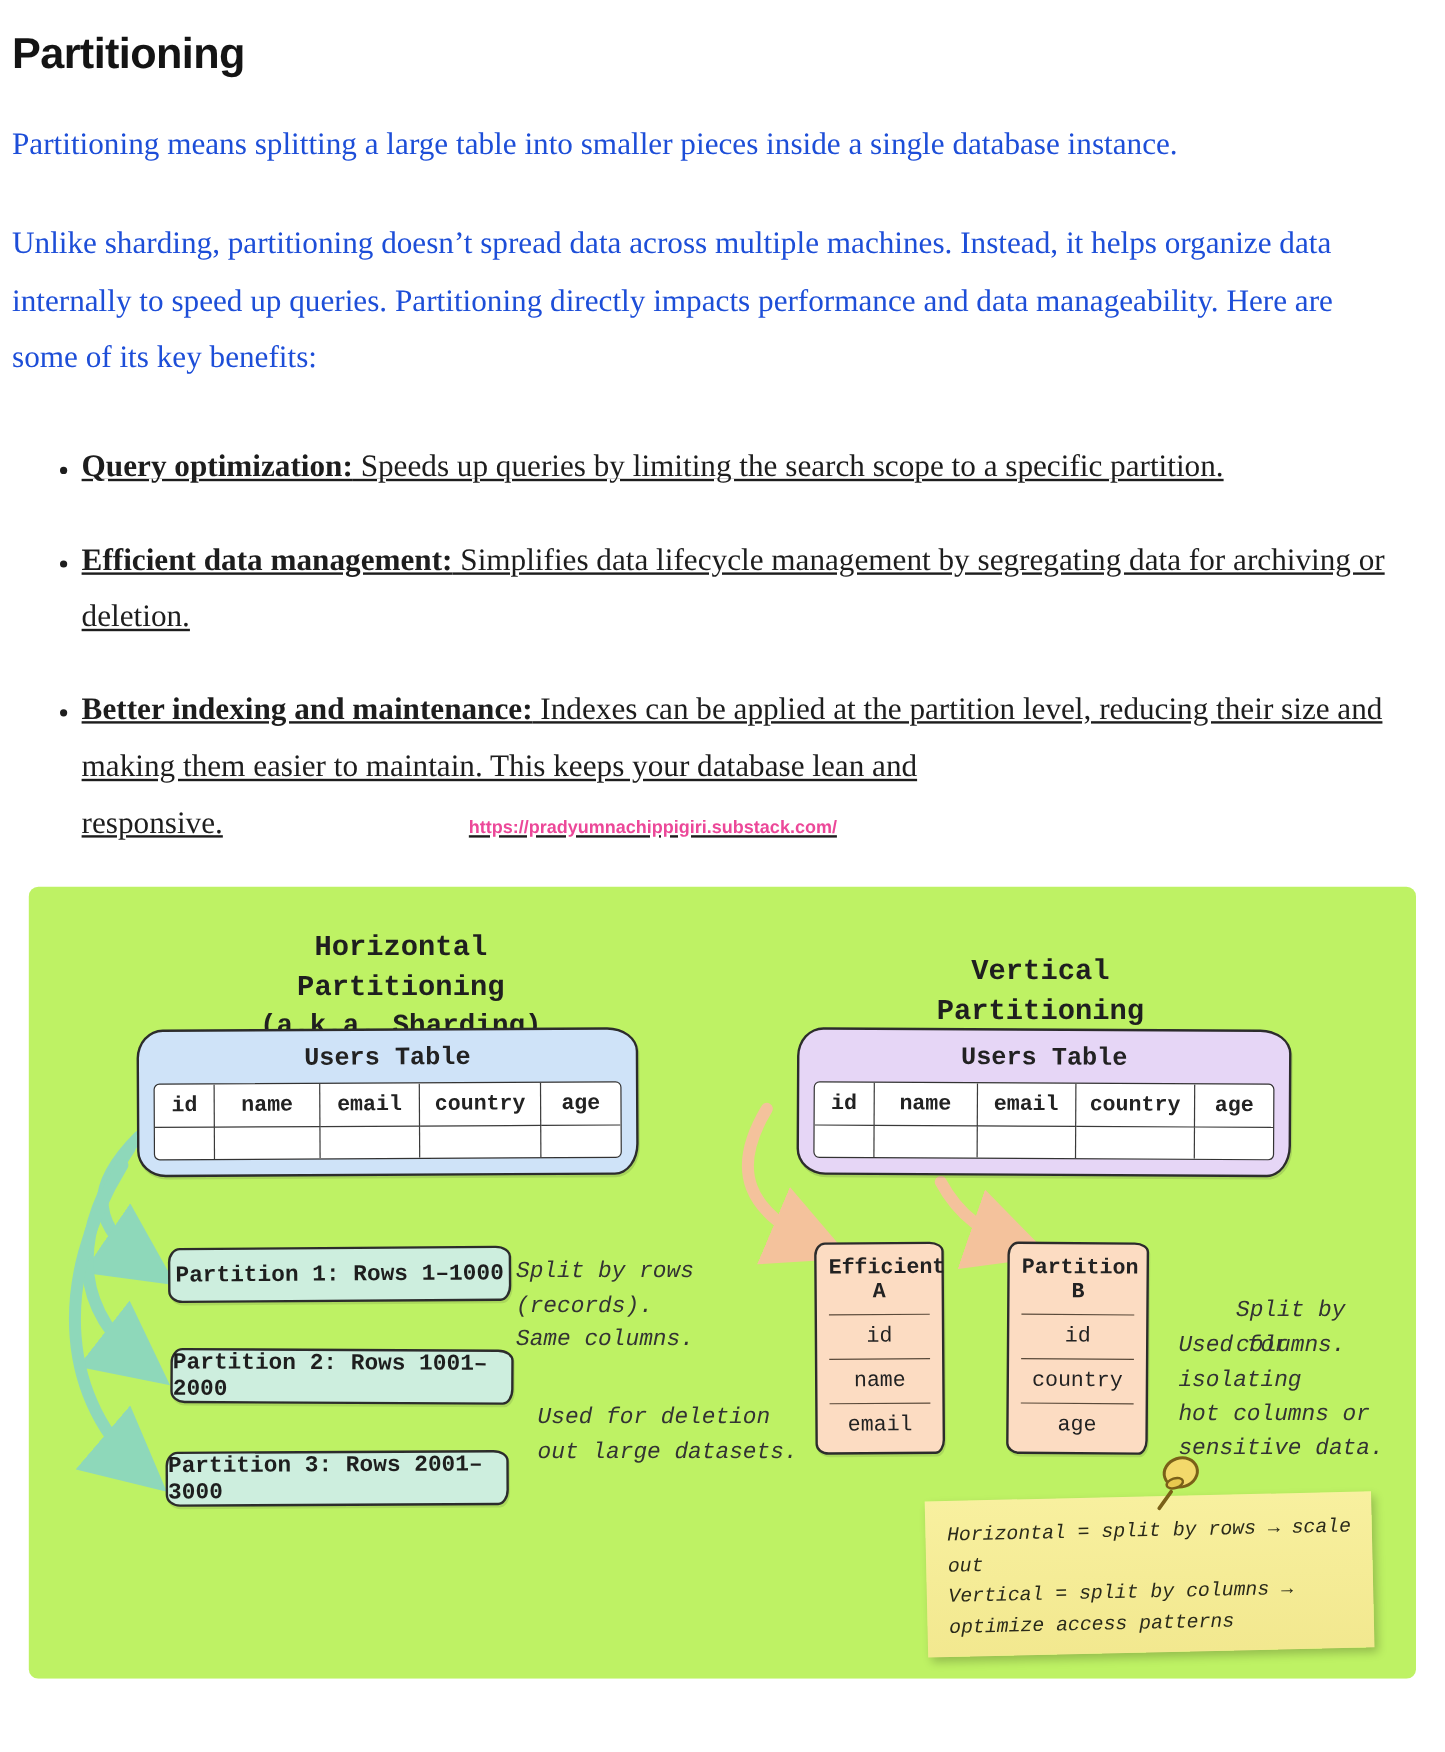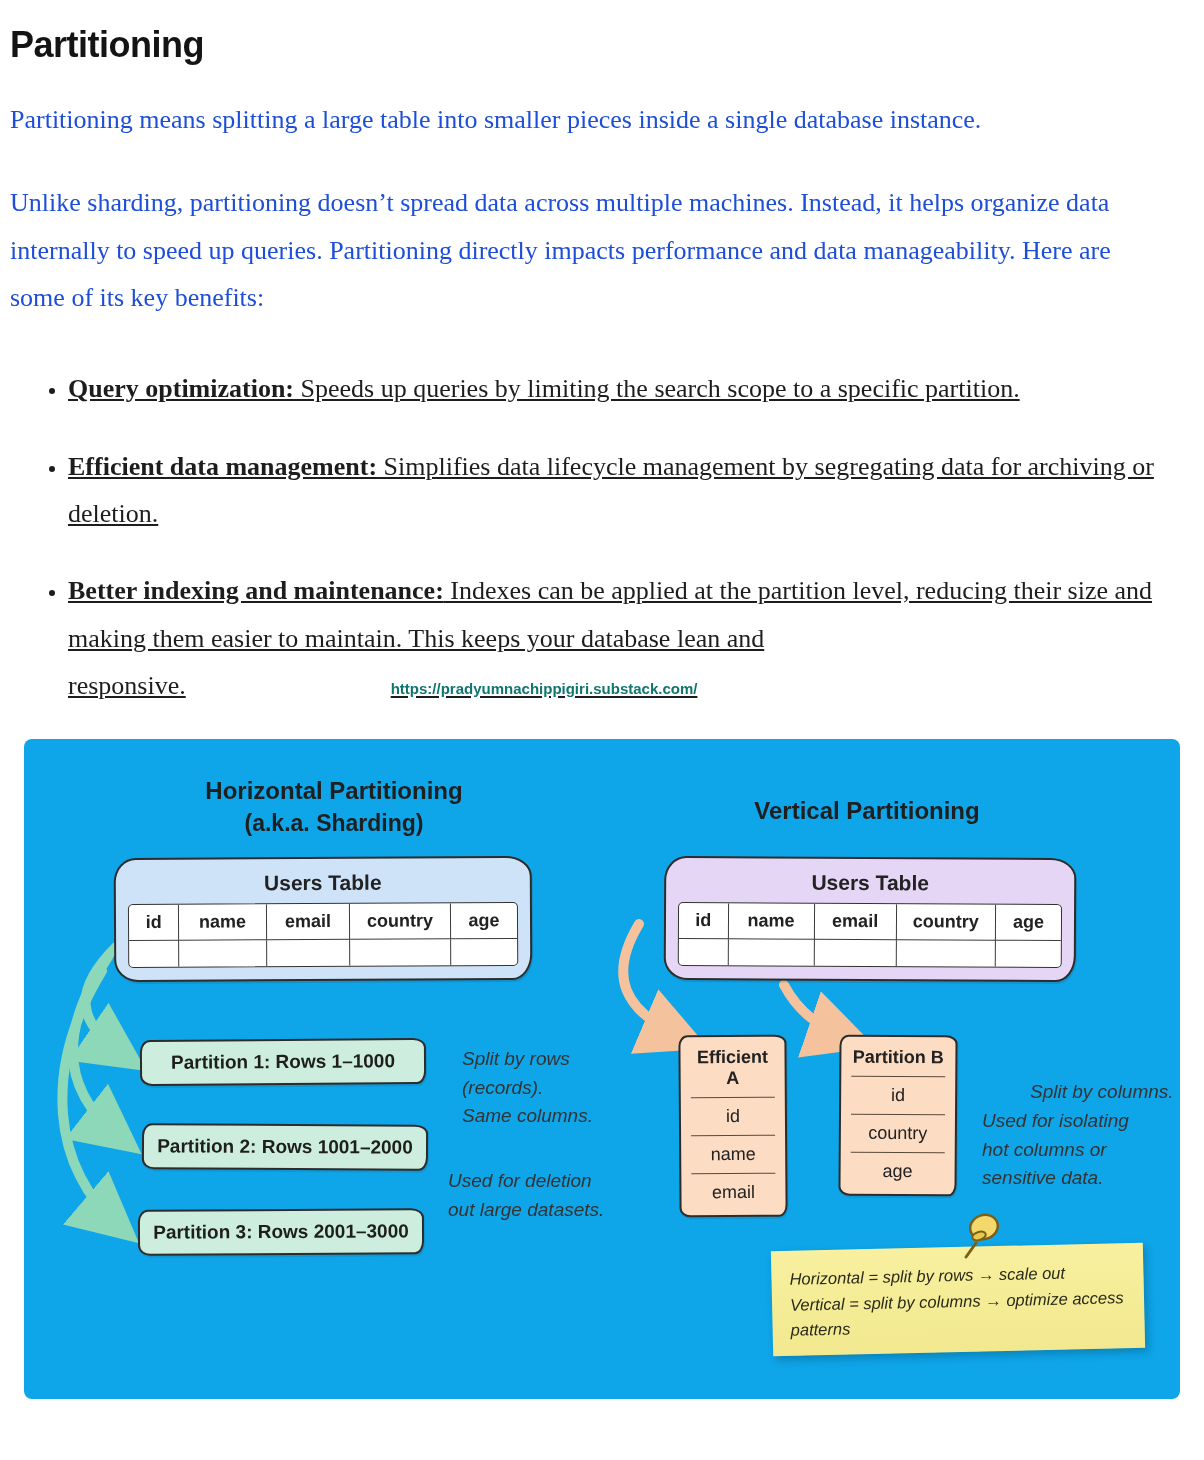--- a/index.html
+++ b/index.html
@@ -23,29 +23,29 @@
   ul.benefits li {
     font-size:26px; line-height:1.82; margin-bottom:30px; color:#1d1d1d;
     max-width:1105px;
     text-decoration:underline;
   }
   ul.benefits li::marker { color:#1d1d1d; font-size:20px; }
   .bullet-lead { font-weight:700; }
 
   .source-link {
     font-family:"Liberation Sans", sans-serif;
-    font-size:15px; font-weight:700; color:#0f766e;
+    font-size:15px; font-weight:700; color:#ec4899;
     margin-left:205px; white-space:nowrap; text-decoration:none; cursor:pointer;text-align:center;
   }
 
   
   .diagram {
     position:relative; margin:28px 24px 0 24px; height:660px;
-    background:#0ea5e9; border-radius:8px;
-    font-family:Liberation Sans, sans-serif; color:#222; overflow:hidden;
+    background:#bef264; border-radius:8px;
+    font-family:Liberation Mono, monospace; color:#222; overflow:hidden;
   }
   .hand { font-style:italic; }
 
   .dg-title {
     position:absolute; text-align:center; font-size:24px; font-weight:700;
     color:#1f1f1f; line-height:1.35;
   }
   .dg-title .sub { font-size:23px; font-weight:700; }
 
   .big-box {
@@ -177,21 +177,21 @@
       <div class="ec"></div>
       <div class="ec"></div>
       <div class="ec last"></div>
     </div>
   </div>
 
   <div class="part-row-box" style="left:116px; top:300px; transform:rotate(-0.4deg);">Partition 1: Rows 1–1000</div>
   <div class="part-row-box" style="left:118px; top:385px; transform:rotate(0.3deg);">Partition 2: Rows 1001–2000</div>
   <div class="part-row-box" style="left:114px; top:470px; transform:rotate(-0.3deg);">Partition 3: Rows 2001–3000</div>
 
-  <div class="note hand" style="left:438px; top:306px;">Split by rows
+  <div class="note hand" style="left:406px; top:306px;">Split by rows
 (records).
 Same columns.</div>
   <div class="note hand" style="left:424px; top:428px;">Used for deletion
 out large datasets.</div>
 
   <div class="dg-title" style="left:718px; top:56px; width:250px;">Vertical Partitioning</div>
 
   <div class="big-box purple" style="left:640px; top:118px; width:412px;">
     <div class="ut-title">Users Table</div>
     <div class="utable">

